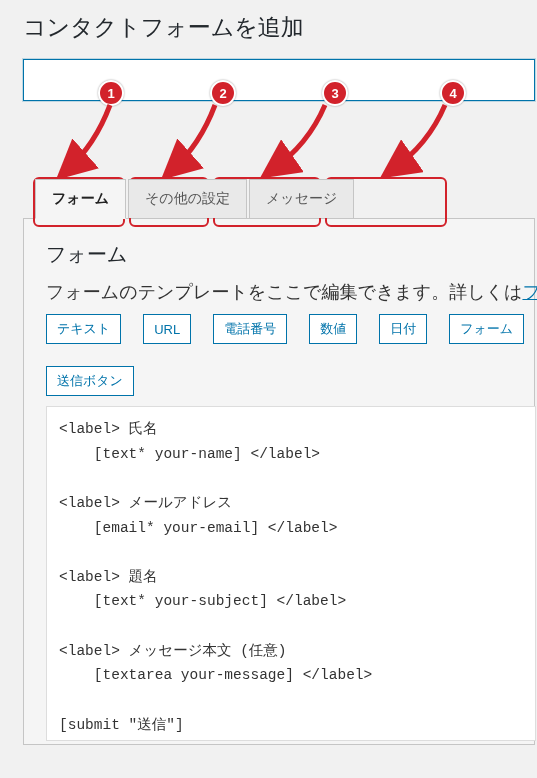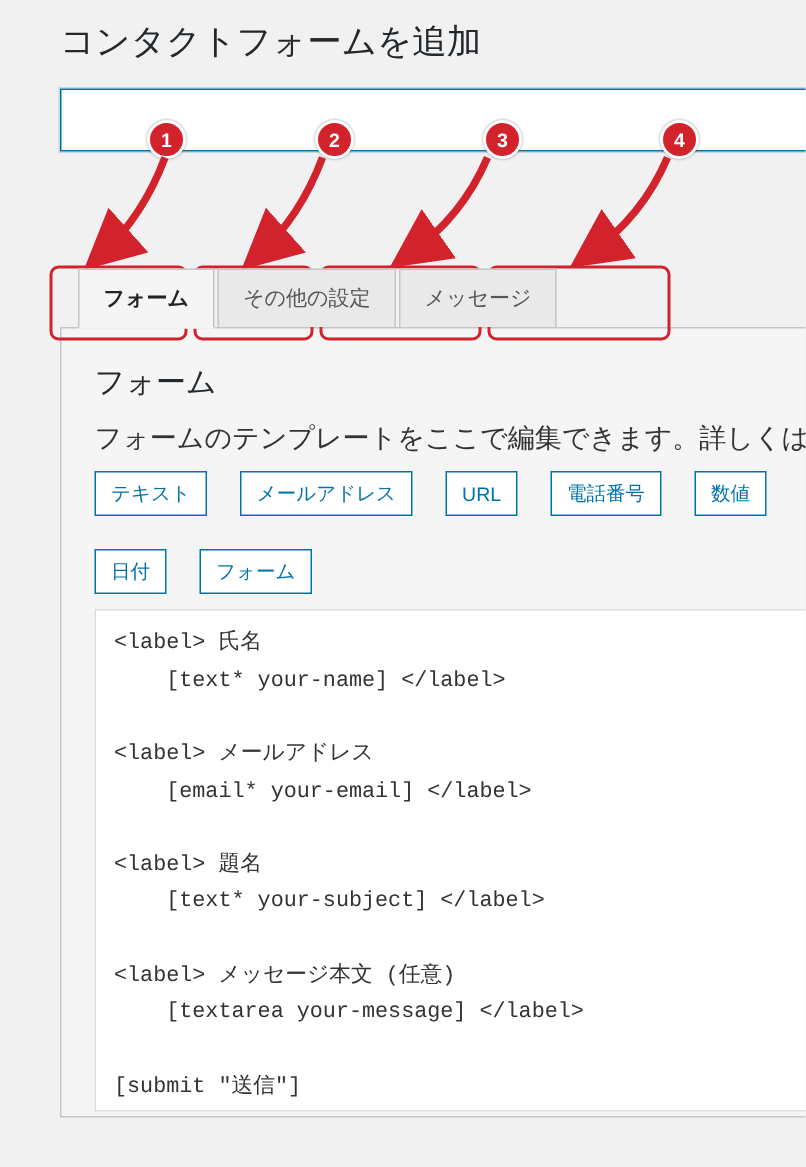--- a/index.html
+++ b/index.html
@@ -7,21 +7,21 @@
     background: #f1f1f1;
     font-family: -apple-system, BlinkMacSystemFont, "Yu Gothic", "Meiryo", sans-serif;
     font-size: 14px;
     color: #222;
     width: 537px;
     height: 778px;
     overflow: hidden;
     position: relative;
   }
   .wrap {
-    padding: 12px 0 0 40px;
+    padding: 12px 0 0 23px;
   }
   h1.page-title {
     font-size: 23px;
     font-weight: 400;
     color: #23282d;
     margin-bottom: 16px;
   }
   .title-input-wrap {
     border: 1px solid #0073aa;
     background: #fff;
@@ -149,26 +149,26 @@
       <div class="tab">メッセージ</div>
     </div>
 
     <div class="panel">
       <h2>フォーム</h2>
       <p class="desc">
         <span>フォームのテンプレートをここで編集できます。詳しくは</span><a href="#">フォーム</a>
       </p>
       <div class="tag-buttons">
         <button class="tag-btn">テキスト</button>
-        <button class="tag-btn">メールアドレス</button>
         <button class="tag-btn">URL</button>
         <button class="tag-btn">電話番号</button>
         <button class="tag-btn">数値</button>
         <button class="tag-btn">日付</button>
         <button class="tag-btn">フォーム</button>
+        <button class="tag-btn">送信ボタン</button>
       </div>
       <textarea class="code-area" style="">&lt;label&gt; 氏名
     [text* your-name] &lt;/label&gt;
 
 &lt;label&gt; メールアドレス
     [email* your-email] &lt;/label&gt;
 
 &lt;label&gt; 題名
     [text* your-subject] &lt;/label&gt;
 

